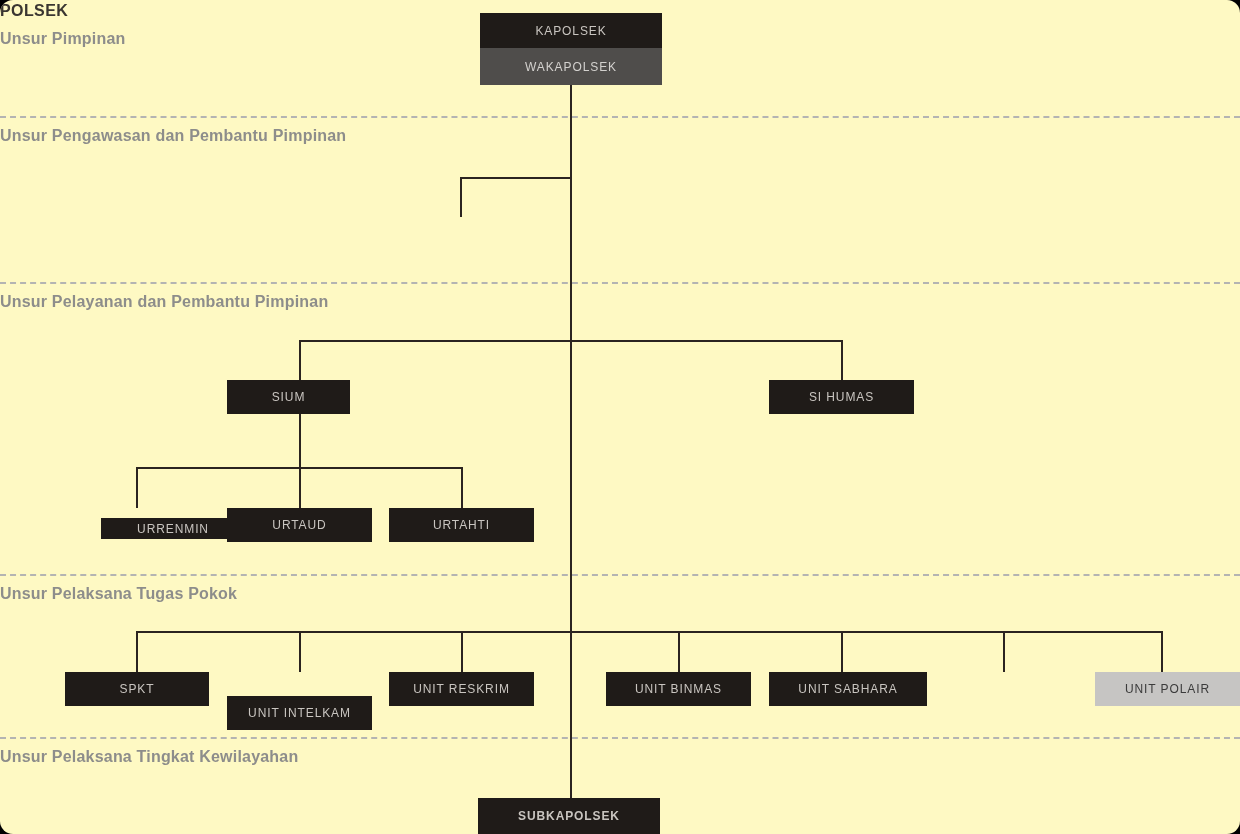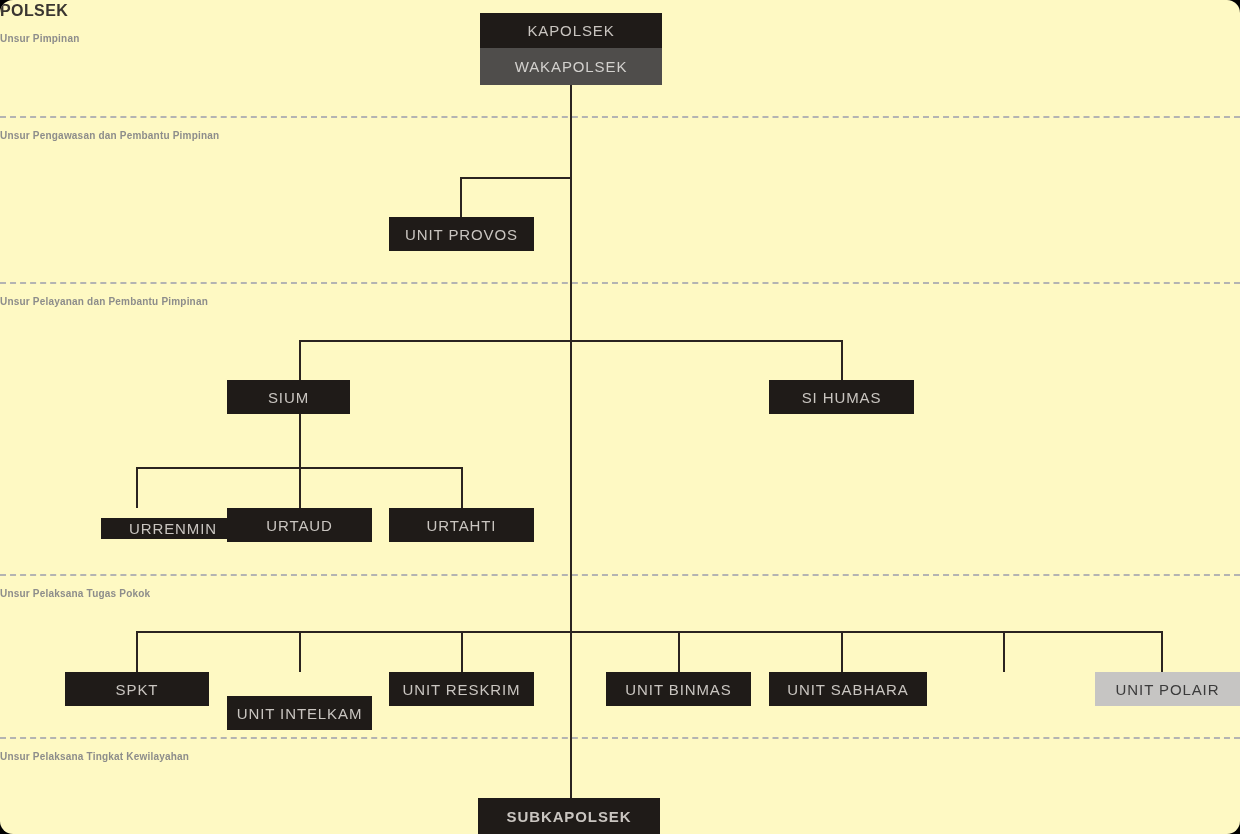--- a/index.html
+++ b/index.html
@@ -16,21 +16,21 @@
     width: 1240px;
     height: 834px;
     background: #fef9c3;
     overflow: hidden;
     border-radius: 13px;
   }
 
   
   .band-label {
     position: absolute;
-    font-size: 10px;
+    font-size: 16px;
     font-weight: bold;
     color: #8d8d8b;
     letter-spacing: 0.2px;
     white-space: nowrap;
     line-height: 18px;
   }
   .chart-title {
     position: absolute;
     font-size: 16px;
     font-weight: bold;
@@ -66,21 +66,21 @@
     background: #2b2420;
   }
 
   
   .node {
     position: absolute;
     display: flex;
     align-items: center;
     justify-content: center;
     box-sizing: border-box;
-    font-size: 15px;
+    font-size: 12px;
     letter-spacing: 0.9px;
     white-space: nowrap;
   }
   .node.dark {
     background: #1f1b18;
     color: #c9c5c0;
   }
   .node.gray {
     background: #4f4d4b;
     color: #d3d1ce;
@@ -112,23 +112,20 @@
 
   <div class="node dark" style="left:480px; top:13px; width:182px; height:35px;">
     <span>KAPOLSEK</span>
   </div>
   <div class="node gray" style="left:480px; top:48px; width:182px; height:37px;">
     <span>WAKAPOLSEK</span>
   </div>
 
   <div class="hline" style="left:460px; top:177px; width:112px;"></div>
   <div class="vline" style="left:460px; top:177px; height:40px;"></div>
-  <div class="node dark" style="left:389px; top:217px; width:145px; height:34px;">
-    <span>UNIT PROVOS</span>
-  </div>
 
   <div class="hline" style="left:299px; top:340px; width:544px;"></div>
   <div class="vline" style="left:299px; top:340px; height:40px;"></div>
   <div class="vline" style="left:841px; top:340px; height:40px;"></div>
 
   <div class="node dark" style="left:227px; top:380px; width:123px; height:34px;">
     <span>SIUM</span>
   </div>
   <div class="node dark" style="left:769px; top:380px; width:145px; height:34px;">
     <span>SI HUMAS</span>

